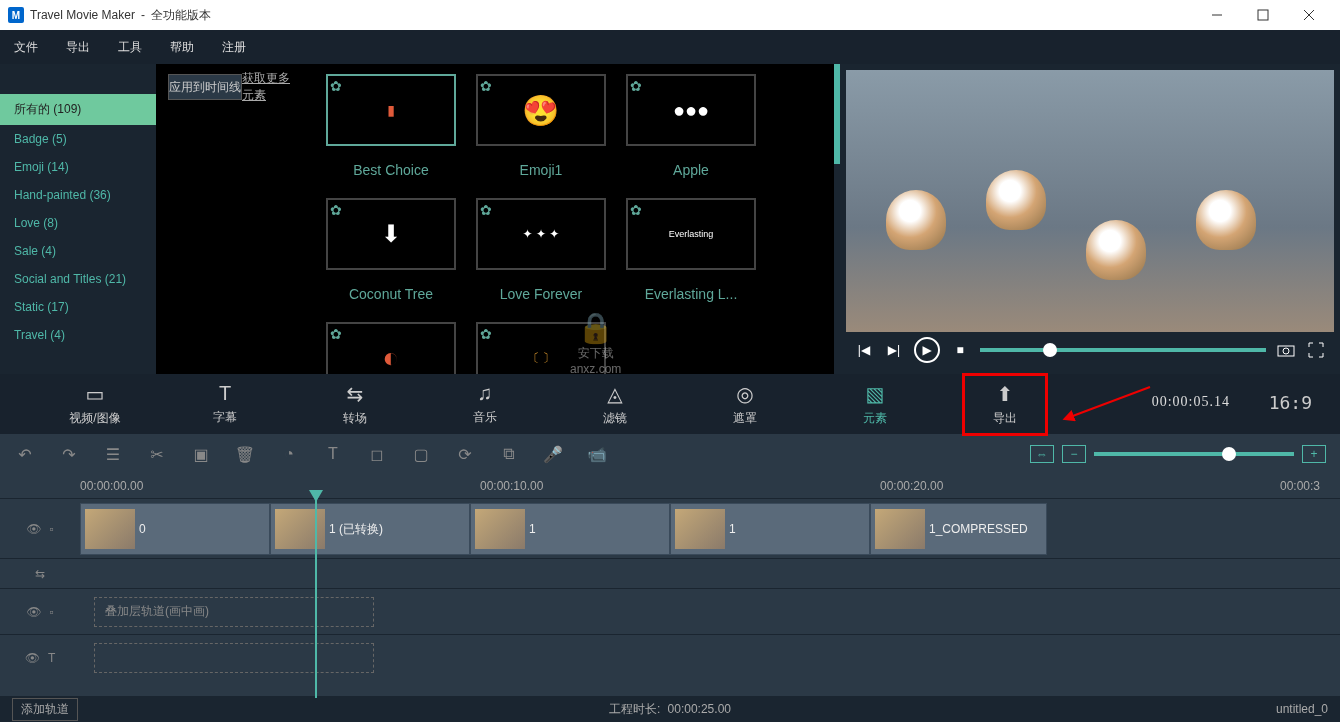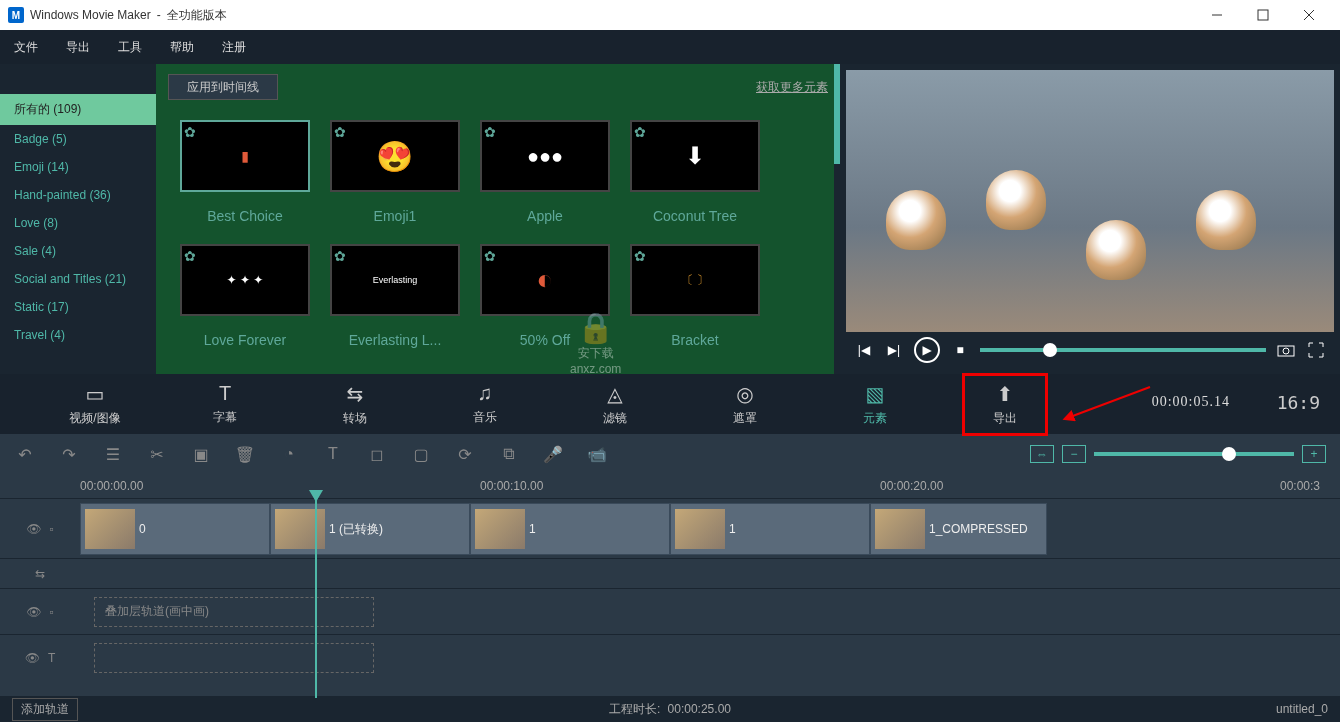--- a/index.html
+++ b/index.html
@@ -8,21 +8,21 @@
 .titlebar-left{display:flex;align-items:center;gap:6px}
 .app-icon{width:16px;height:16px;background:#0066cc;border-radius:2px;display:flex;align-items:center;justify-content:center;color:#fff;font-weight:bold;font-size:10px}
 .win-controls{display:flex;gap:0}
 .win-btn{width:46px;height:30px;display:flex;align-items:center;justify-content:center;cursor:pointer}
 .menubar{height:34px;background:#18222d;display:flex;align-items:center;padding:0 14px;gap:28px}
 .menubar span{color:#ddd;cursor:pointer}
 .main-area{display:flex;height:310px}
 .sidebar{width:156px;background:#1a2530;padding-top:30px}
 .side-item{padding:7px 14px;color:#4fb8a8;cursor:pointer}
 .side-item.active{background:#6fc99e;color:#222}
-.middle{flex:1;background:#14532d;display:flex;flex-direction:column;position:relative}
+.middle{flex:1;background:#000000;display:flex;flex-direction:row;position:relative}
 .middle-top{height:30px;display:flex;align-items:center;justify-content:space-between;padding:0 12px;margin:8px 0}
 .apply-btn{width:110px;height:26px;border:1px solid #555;color:#ccc;display:flex;align-items:center;justify-content:center;cursor:pointer;background:#2b3946}
 .more-link{color:#aaa;text-decoration:underline;cursor:pointer}
 .thumbs{display:flex;flex-wrap:wrap;gap:20px;padding:10px 24px}
 .thumb{width:130px;display:flex;flex-direction:column;align-items:center}
 .thumb-box{width:130px;height:72px;background:#000;border:2px solid #444;position:relative;display:flex;align-items:center;justify-content:center}
 .thumb-box.sel{border-color:#5fa89a}
 .thumb-star{position:absolute;top:2px;left:2px;color:#5fa89a;font-size:14px}
 .thumb-label{color:#5fa89a;margin-top:16px;font-size:14px}
 .scroll-ind{position:absolute;right:0;top:0;width:6px;height:100%;background:#1a2530}
@@ -35,21 +35,21 @@
 .play-btn{width:26px;height:26px;border:2px solid #fff;border-radius:50%;display:flex;align-items:center;justify-content:center}
 .progress{flex:1;height:4px;background:#4fb8a8;position:relative}
 .progress-dot{position:absolute;left:22%;top:-5px;width:14px;height:14px;background:#fff;border-radius:50%}
 .tabs-row{height:60px;background:#18222d;display:flex;align-items:center;padding:0 30px;position:relative}
 .tab{display:flex;flex-direction:column;align-items:center;gap:4px;cursor:pointer;color:#ccc;width:130px}
 .tab.highlight{color:#4fb8a8}
 .tab-icon{font-size:20px}
 .export-box{border:3px solid #e00;padding:6px 28px;display:flex;flex-direction:column;align-items:center;gap:4px}
 .arrow-overlay{position:absolute;left:1060px;top:8px;pointer-events:none}
 .time-display{position:absolute;right:110px;top:20px;color:#ddd;font-family:Liberation Serif, serif;font-size:14px;letter-spacing:1px}
-.ratio-display{position:absolute;right:20px;top:18px;color:#ccc;font-family:monospace;font-size:18px}
+.ratio-display{position:absolute;right:28px;top:18px;color:#ccc;font-family:monospace;font-size:18px}
 .toolbar{height:40px;background:#2b3946;display:flex;align-items:center;padding:0 14px;gap:22px}
 .tb-icon{width:22px;height:22px;display:flex;align-items:center;justify-content:center;cursor:pointer;color:#888;font-size:16px}
 .zoom-group{margin-left:auto;display:flex;align-items:center;gap:8px}
 .zoom-btn{width:24px;height:18px;border:1px solid #4fb8a8;display:flex;align-items:center;justify-content:center;color:#4fb8a8;cursor:pointer}
 .zoom-slider{width:200px;height:4px;background:#4fb8a8;position:relative}
 .zoom-dot{position:absolute;left:64%;top:-5px;width:14px;height:14px;background:#fff;border-radius:50%}
 .ruler{height:24px;background:#2b3946;position:relative;padding-left:41px;display:flex;align-items:center;color:#aaa;font-size:10px}
 .ruler-mark{position:absolute}
 .timeline{background:#2b3946;height:200px;position:relative}
 .track{height:60px;border-top:1px solid #1a2530;display:flex;align-items:center;position:relative}
@@ -67,21 +67,21 @@
 .bottom-right{margin-left:auto}
 .watermark{position:absolute;left:570px;top:310px;opacity:0.4;color:#fff;font-size:14px;z-index:20;pointer-events:none;text-align:center}
 .puppy{position:absolute;width:60px;height:60px;background:radial-gradient(circle at 40% 35%,#fff 20%,#d4a574 50%,#8b6f47 100%);border-radius:50% 50% 40% 40%}
 </style>
 </head>
 <body>
 
 <div class="titlebar">
   <div class="titlebar-left">
     <div class="app-icon">M</div>
-    <span>Windows Movie Maker</span>
+    <span>Travel Movie Maker</span>
     <span> - </span>
     <span>全功能版本</span>
   </div>
   <div class="win-controls">
     <div class="win-btn">
       <svg width="12" height="12">
           <line x1="1" y1="6" x2="11" y2="6" stroke="#333"></line>
         </svg>
     </div>
     <div class="win-btn">

